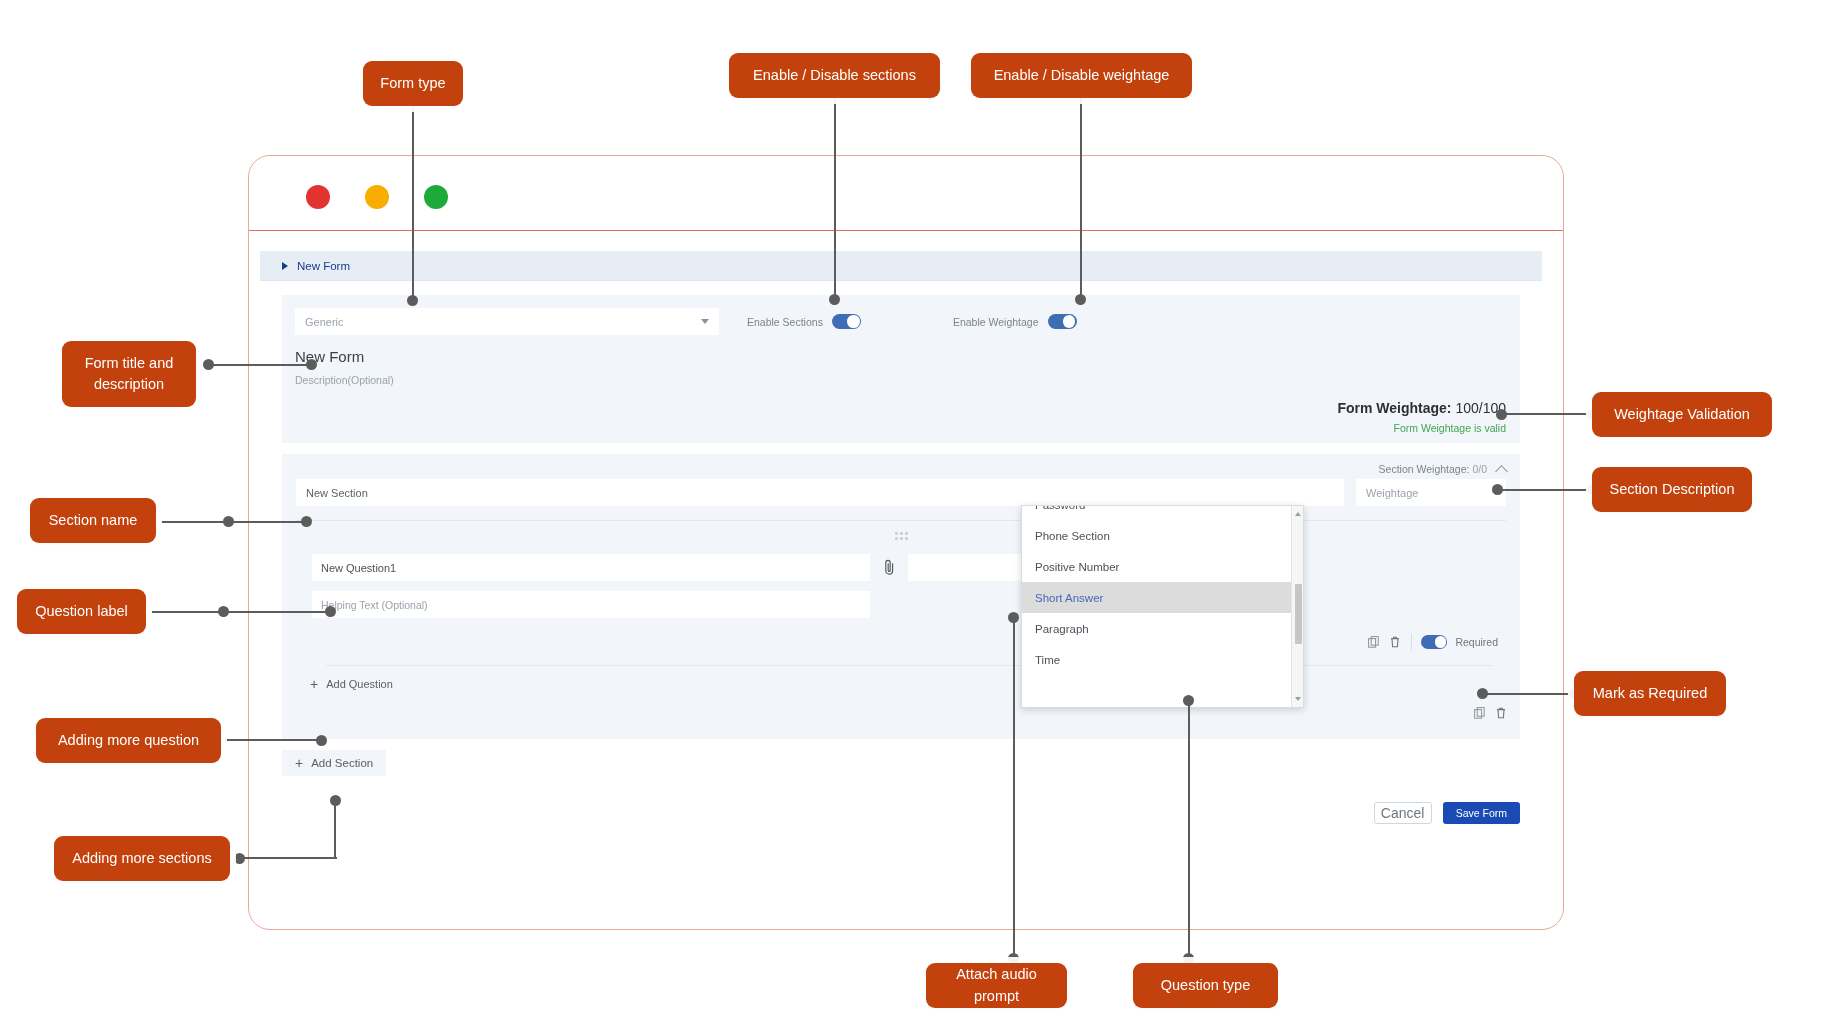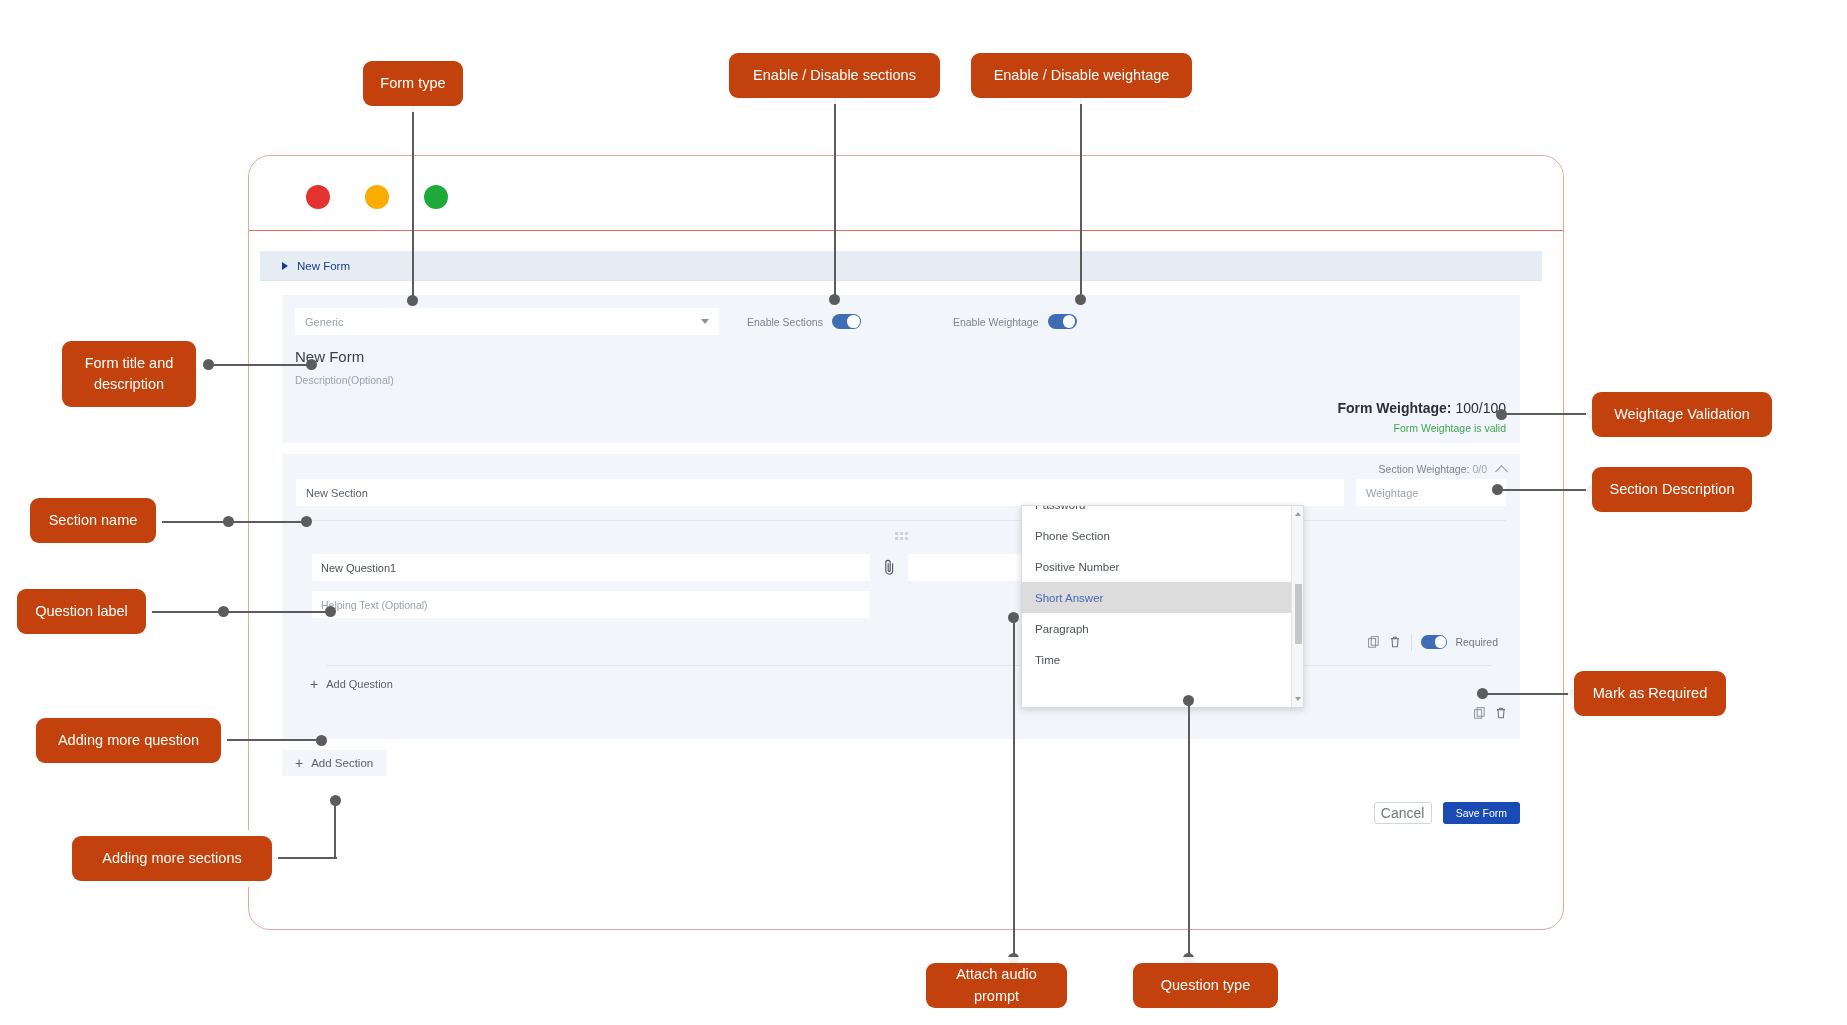--- a/index.html
+++ b/index.html
@@ -489,21 +489,21 @@
 
   <div class="callout" style="left:1574px; top:671px; width:152px; height:45px;">Mark as Required</div>
   <div class="lead h" style="left:1482px; top:693px; width:96px;"></div>
   <div class="node" style="left:1477px; top:688px;"></div>
   <div class="node" style="left:1569px; top:688px;"></div>
 
   <div class="callout" style="left:36px; top:718px; width:185px; height:45px;">Adding more question</div>
   <div class="lead h" style="left:225px; top:739px; width:100px;"></div>
   <div class="node" style="left:316px; top:735px;"></div>
 
-  <div class="callout" style="left:72px; top:836px; width:200px; height:45px;">Adding more sections</div>
+  <div class="callout" style="left:54px; top:836px; width:176px; height:45px;">Adding more sections</div>
   <div class="lead h" style="left:238px; top:857px; width:99px;"></div>
   <div class="lead v" style="left:334px; top:800px; height:59px;"></div>
   <div class="node" style="left:234px; top:853px;"></div>
   <div class="node" style="left:330px; top:795px;"></div>
 
   <div class="callout" style="left:926px; top:963px; width:141px; height:45px;">Attach audio prompt</div>
   <div class="lead v" style="left:1013px; top:622px; height:343px;"></div>
   <div class="node" style="left:1008px; top:612px;"></div>
   <div class="node" style="left:1008px; top:953px;"></div>
 

